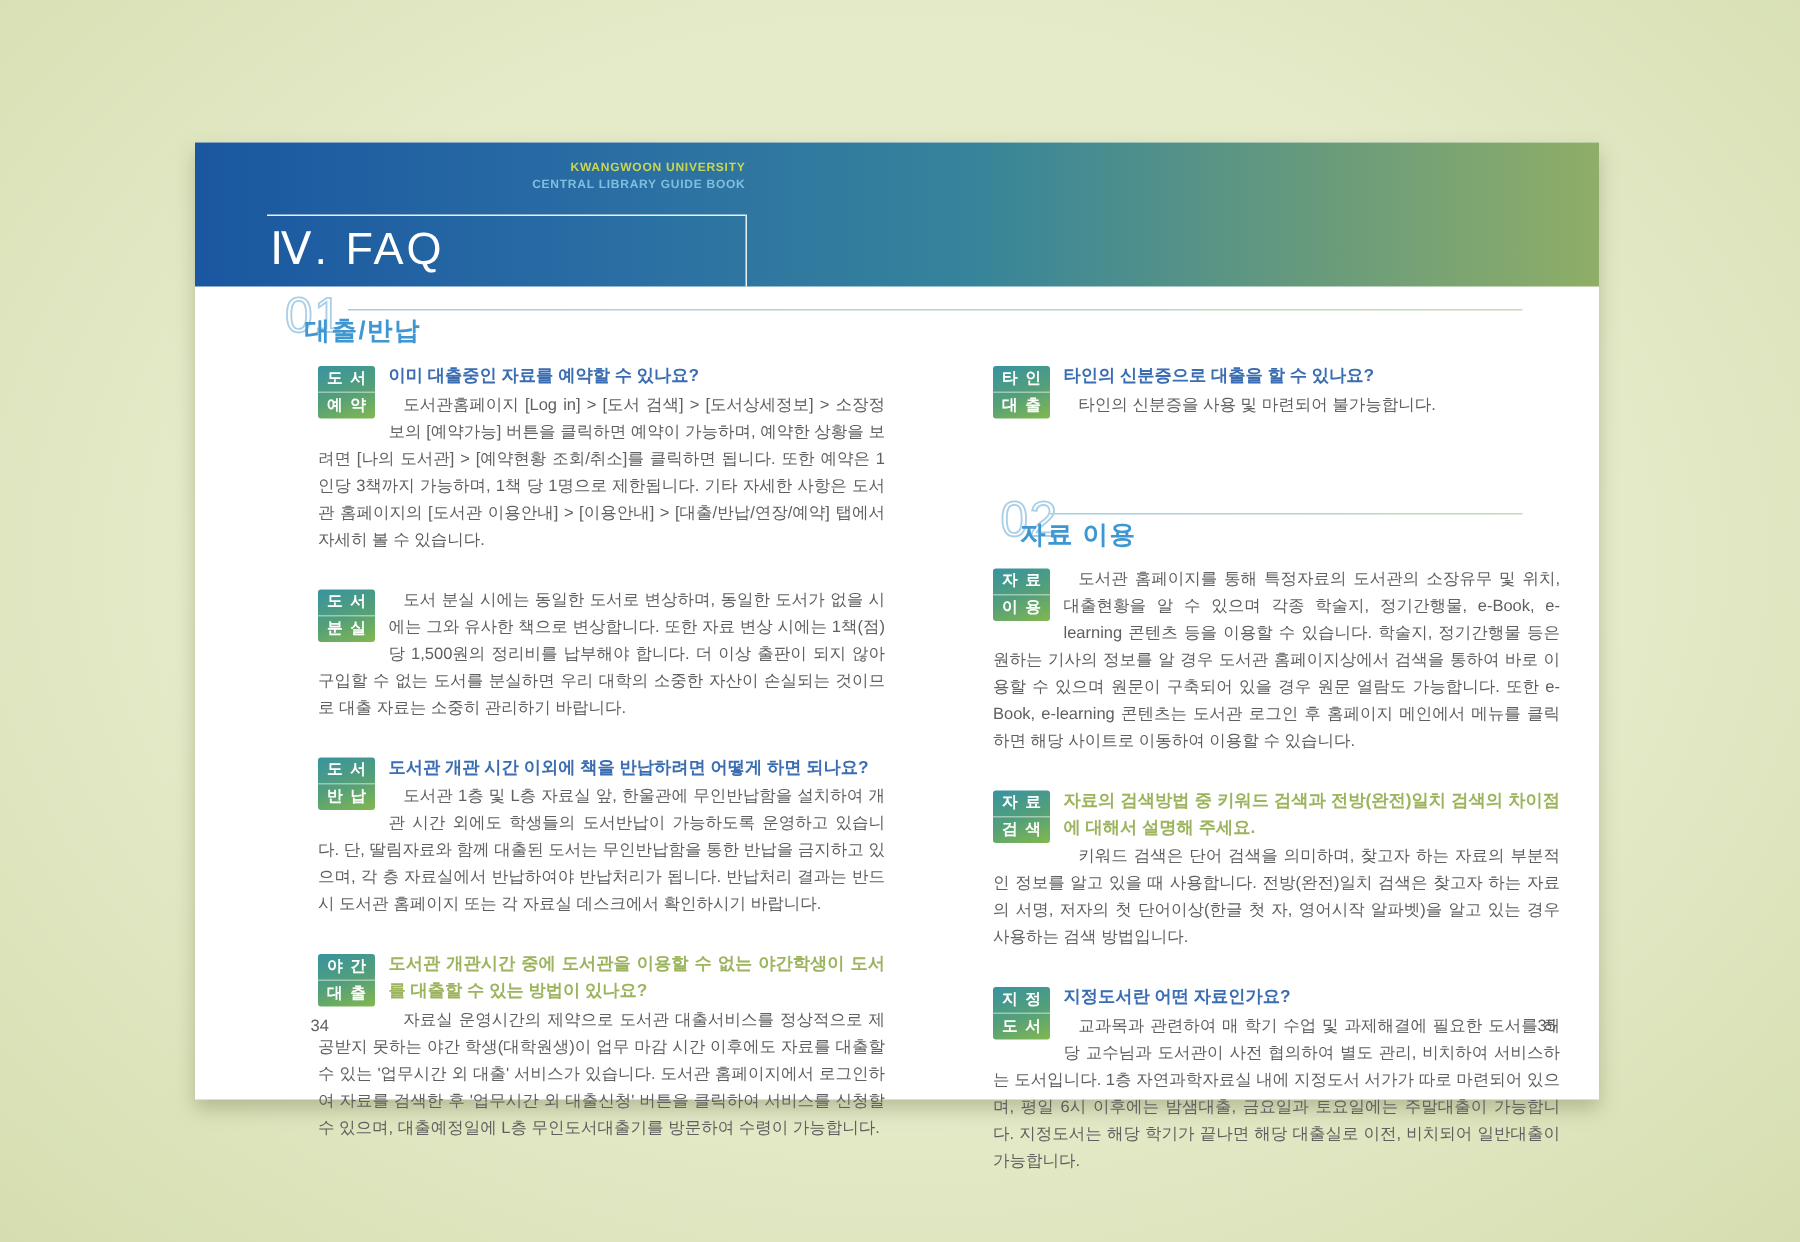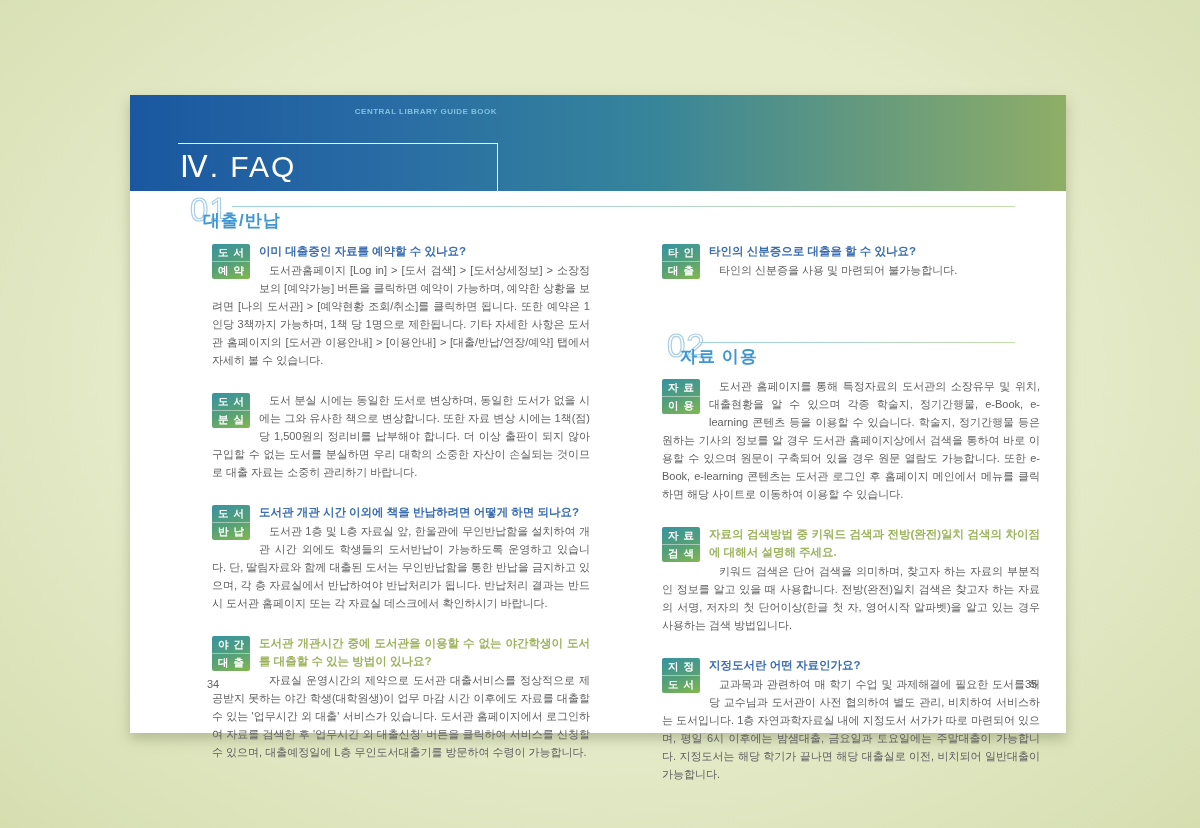--- a/index.html
+++ b/index.html
@@ -59,20 +59,21 @@
   .pn-left{left:52px;top:583px;}
   .pn-right{left:870px;top:583px;text-align:right;}
 </style>
 </head>
 <body>
 
 <div class="spread">
 
   <div class="band">
     <div class="brand">
+      <div class="b1">KWANGWOON UNIVERSITY</div>
       <div class="b2">CENTRAL LIBRARY GUIDE BOOK</div>
     </div>
     <div class="line-h"></div>
     <div class="line-v"></div>
     <div class="faq-title">Ⅳ.  FAQ</div>
   </div>
 
   <div class="sec" style="left:46px;top:100px;">
     <div class="sec-num">01</div>
     <div class="sec-title">대출/반납</div>

